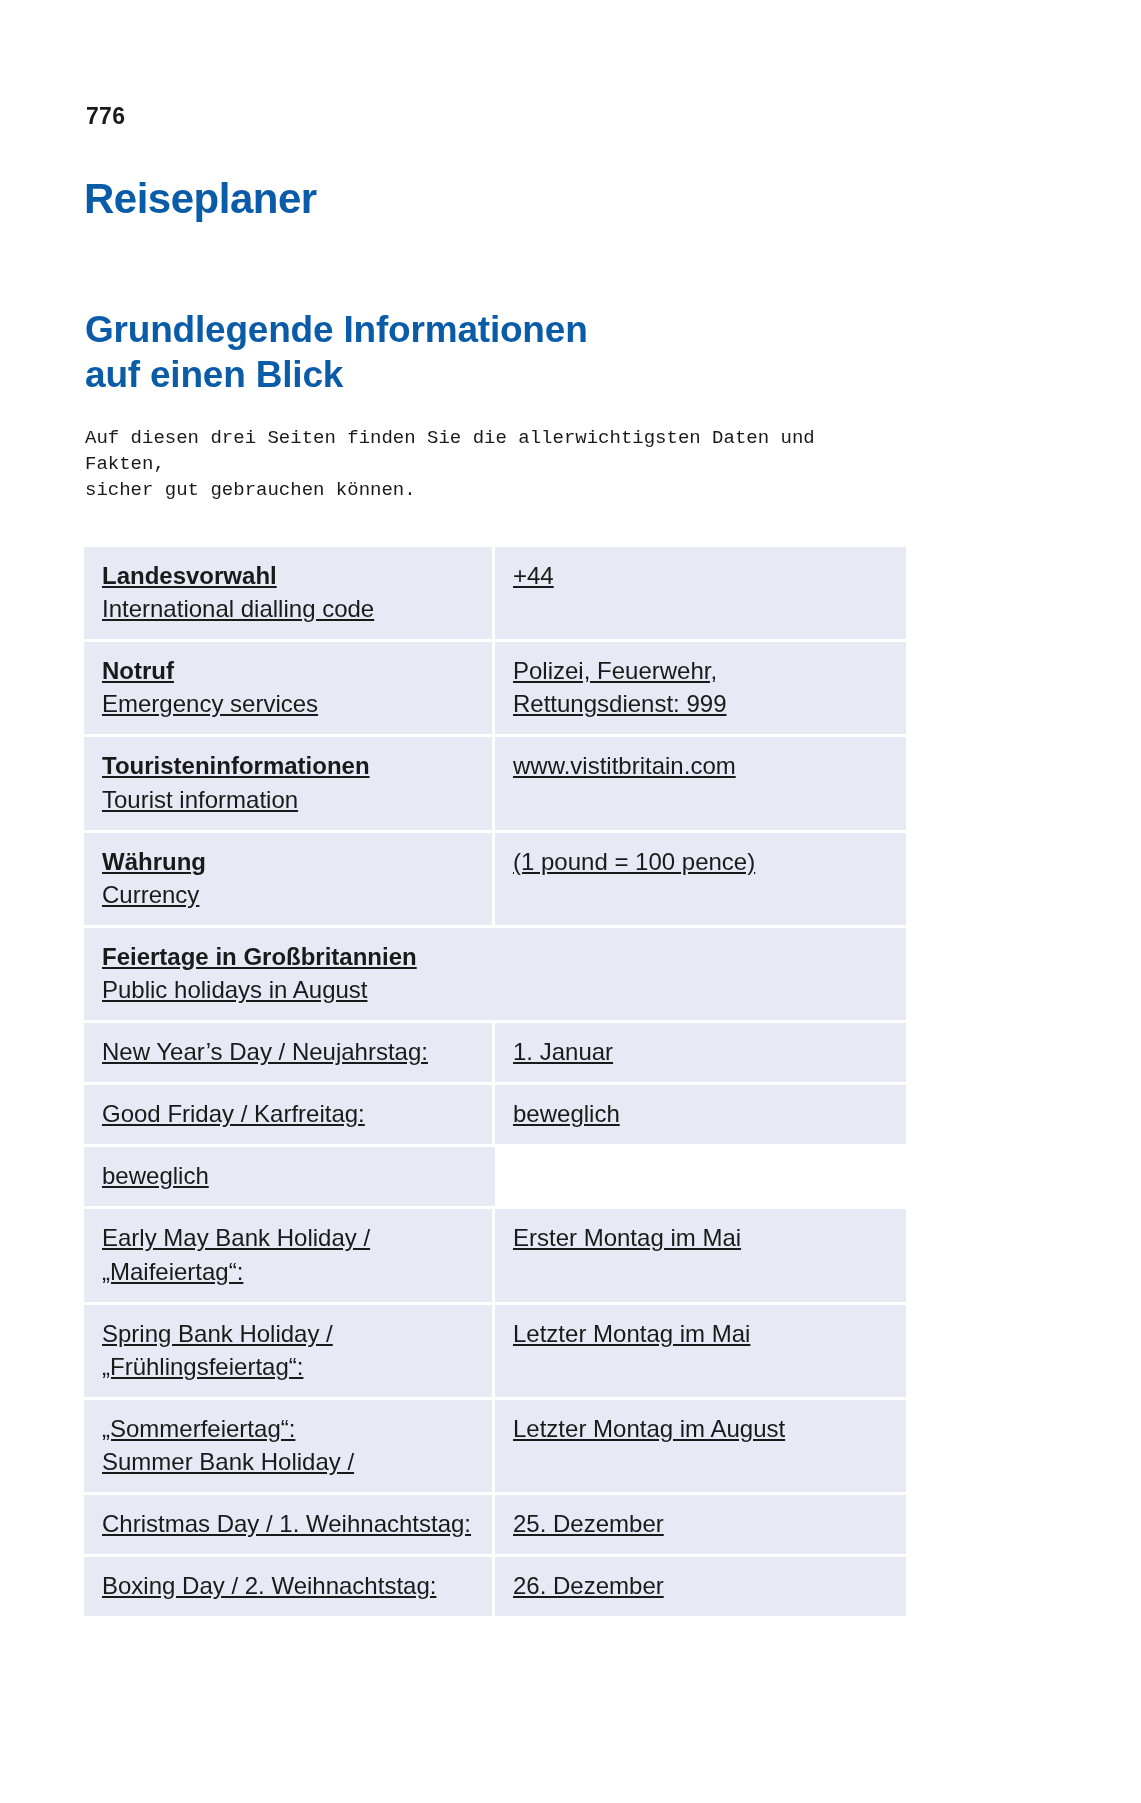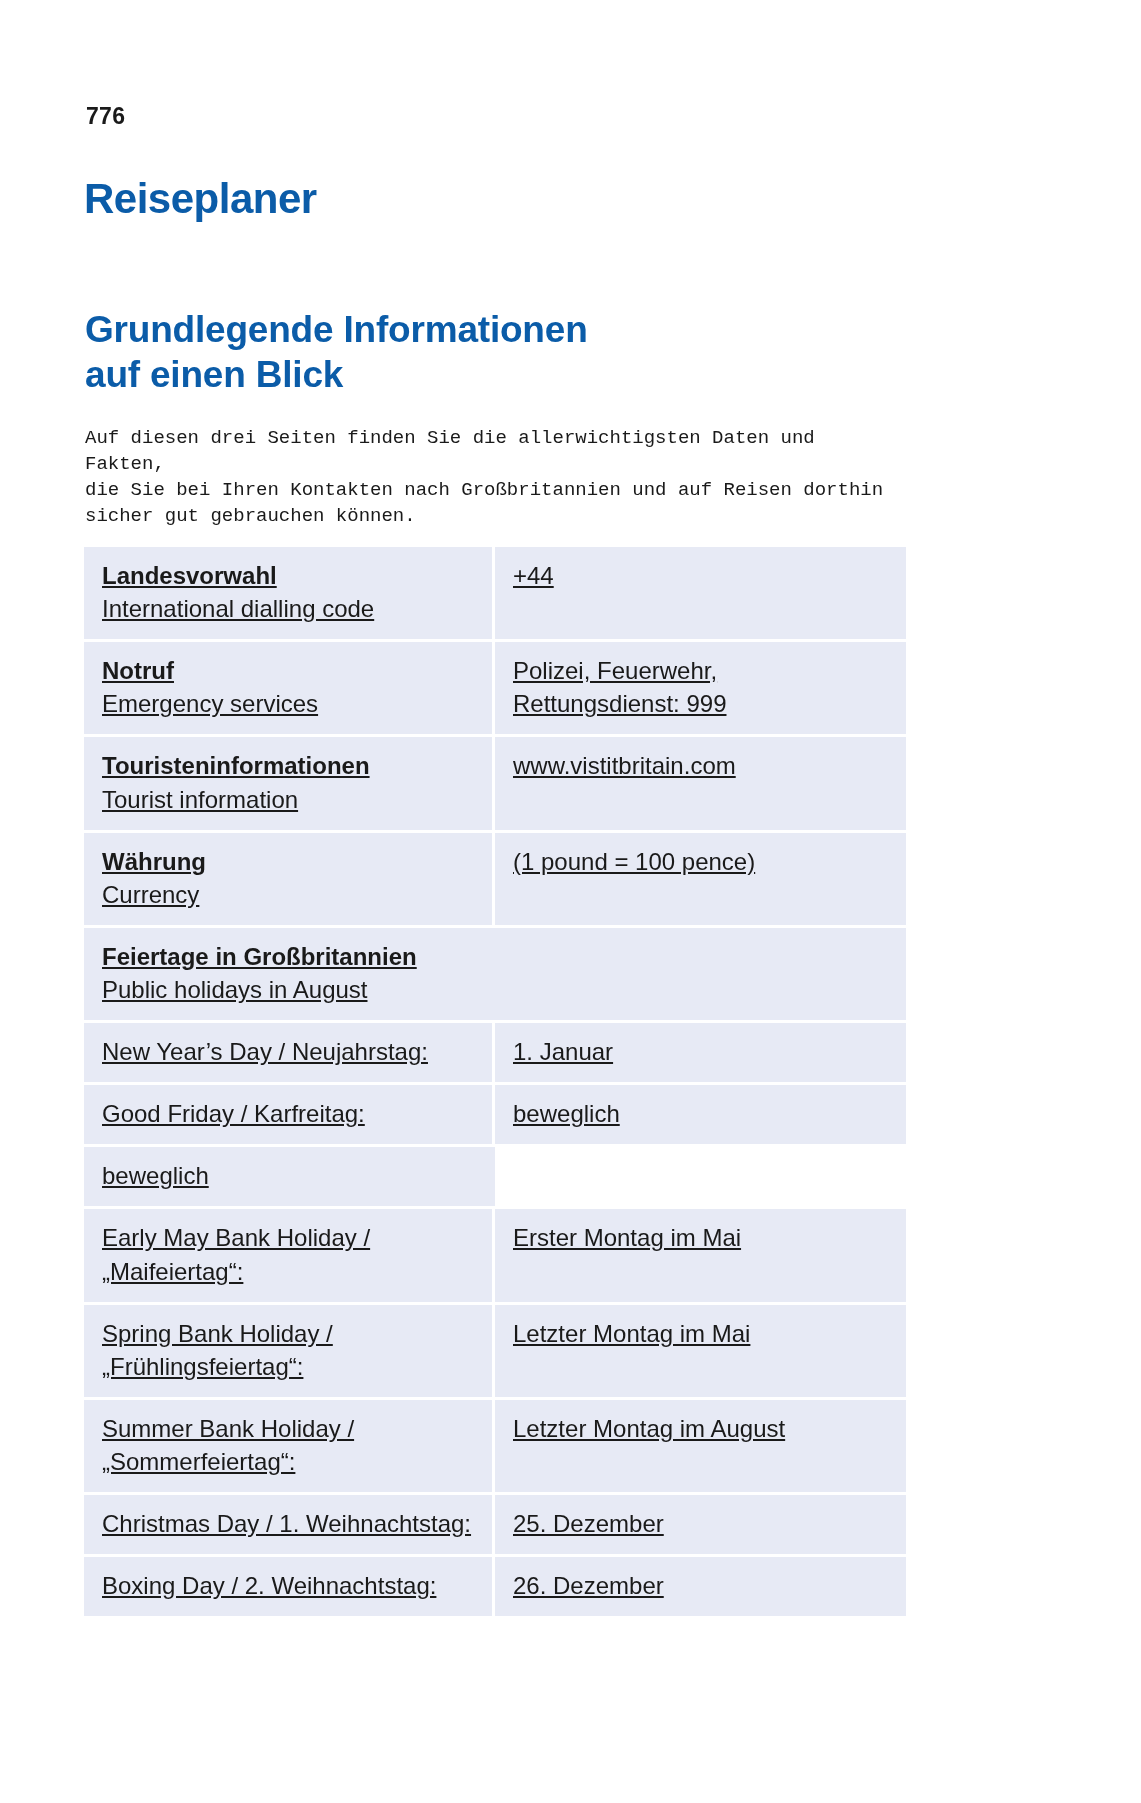--- a/index.html
+++ b/index.html
@@ -133,21 +133,20 @@
 
   <div class="chapter-title">Reiseplaner</div>
 
   <div class="section-title">
     <span class="line1">Grundlegende Informationen</span>
     <span class="line2">auf einen Blick</span>
   </div>
 
   <div class="intro">
     <span>Auf diesen drei Seiten finden Sie die allerwichtigsten Daten und Fakten,</span>
-    <span>die Sie bei Ihren Kontakten nach Großbritannien und auf Reisen dorthin</span>
     <span>sicher gut gebrauchen können.</span>
   </div>
 
   <div class="info-table">
 
     <div class="trow">
       <div class="cell cell-label">
         <div class="term-de">Landesvorwahl</div>
         <div class="term-en">International dialling code</div>
       </div>
@@ -237,22 +236,22 @@
         <span class="holiday-name">Spring Bank Holiday /</span>
         <span class="holiday-name">„Frühlingsfeiertag“:</span>
       </div>
       <div class="cell cell-value">
         <span class="value-line">Letzter Montag im Mai</span>
       </div>
     </div>
 
     <div class="trow">
       <div class="cell cell-label">
+        <span class="holiday-name">„Sommerfeiertag“:</span>
         <span class="holiday-name">Summer Bank Holiday /</span>
-        <span class="holiday-name">„Sommerfeiertag“:</span>
       </div>
       <div class="cell cell-value">
         <span class="value-line">Letzter Montag im August</span>
       </div>
     </div>
 
     <div class="trow">
       <div class="cell cell-label">
         <span class="holiday-name">Christmas Day / 1. Weihnachtstag:</span>
 

